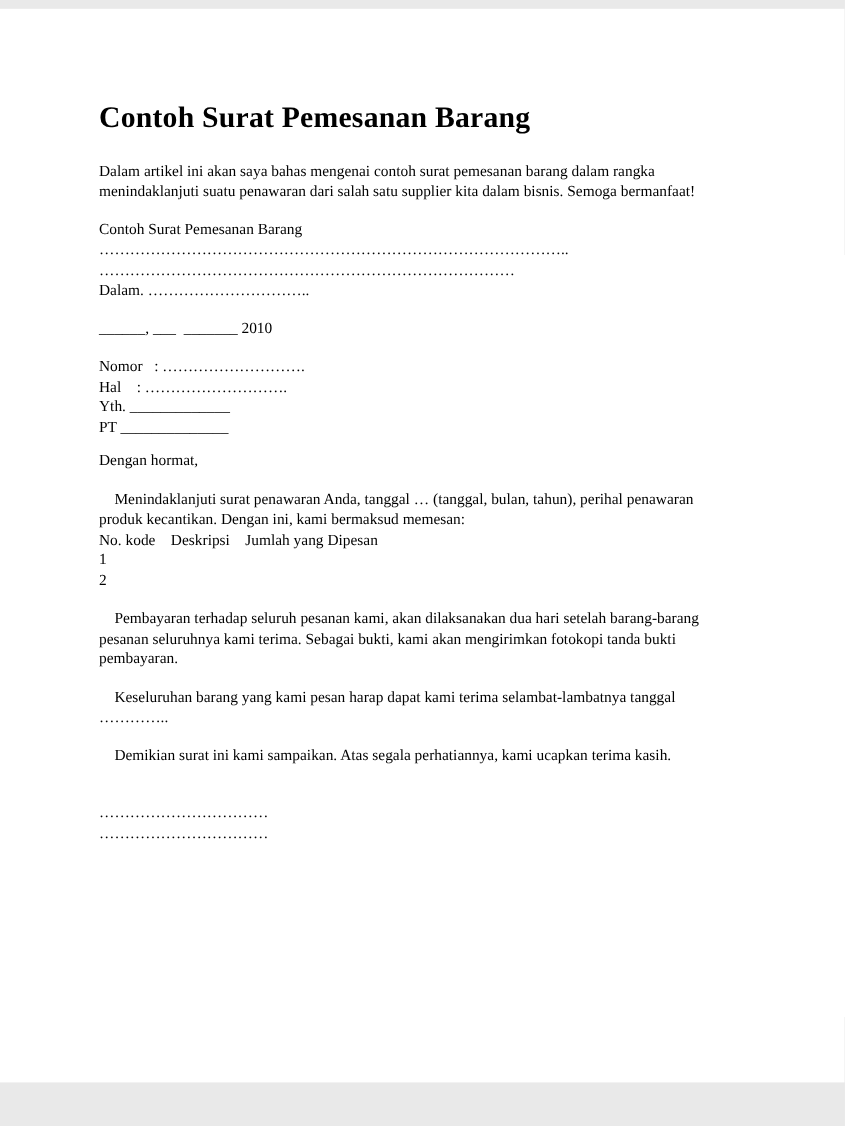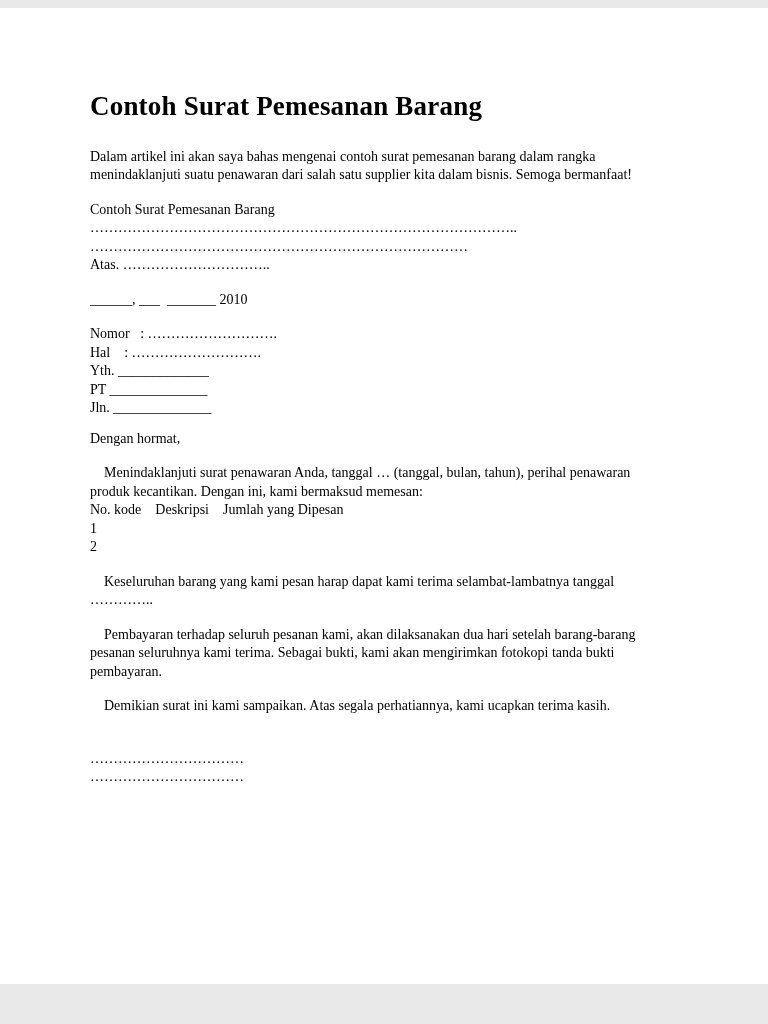--- a/index.html
+++ b/index.html
@@ -50,42 +50,41 @@
 <div class="canvas">
   <div class="page">
 
     <h1 class="doc-title">Contoh Surat Pemesanan Barang</h1>
 
     <p class="para">Dalam artikel ini akan saya bahas mengenai contoh surat pemesanan barang dalam rangka menindaklanjuti suatu penawaran dari salah satu supplier kita dalam bisnis. Semoga bermanfaat!</p>
 
     <p class="line gap">Contoh Surat Pemesanan Barang</p>
     <p class="line">………………………………………………………………………………..</p>
     <p class="line">………………………………………………………………………</p>
-    <p class="line">Atas. …………………………..</p>
+    <p class="line">Dalam. …………………………..</p>
 
     <p class="line gap">______, ___  _______ 2010</p>
 
     <p class="line gap">Nomor   : ……………………….</p>
     <p class="line">Hal    : ……………………….</p>
 
     <p class="line">Yth. _____________</p>
     <p class="line">PT ______________</p>
-    <p class="line">Jln. ______________</p>
 
     <p class="line gap-lg">Dengan hormat,</p>
 
     <p class="para gap">    Menindaklanjuti surat penawaran Anda, tanggal … (tanggal, bulan, tahun), perihal penawaran produk kecantikan. Dengan ini, kami bermaksud memesan:</p>
     <p class="line">No. kode    Deskripsi    Jumlah yang Dipesan</p>
     <p class="line">1</p>
     <p class="line">2</p>
 
+    <p class="para gap">    Pembayaran terhadap seluruh pesanan kami, akan dilaksanakan dua hari setelah barang-barang pesanan seluruhnya kami terima. Sebagai bukti, kami akan mengirimkan fotokopi tanda bukti pembayaran.</p>
+
     <p class="para gap">    Keseluruhan barang yang kami pesan harap dapat kami terima selambat-lambatnya tanggal
 …………..</p>
-
-    <p class="para gap">    Pembayaran terhadap seluruh pesanan kami, akan dilaksanakan dua hari setelah barang-barang pesanan seluruhnya kami terima. Sebagai bukti, kami akan mengirimkan fotokopi tanda bukti pembayaran.</p>
 
     <p class="para gap">    Demikian surat ini kami sampaikan. Atas segala perhatiannya, kami ucapkan terima kasih.</p>
 
 
     <p class="line gap-xl">……………………………</p>
     <p class="line">……………………………</p>
 
   </div>
 </div>
 

